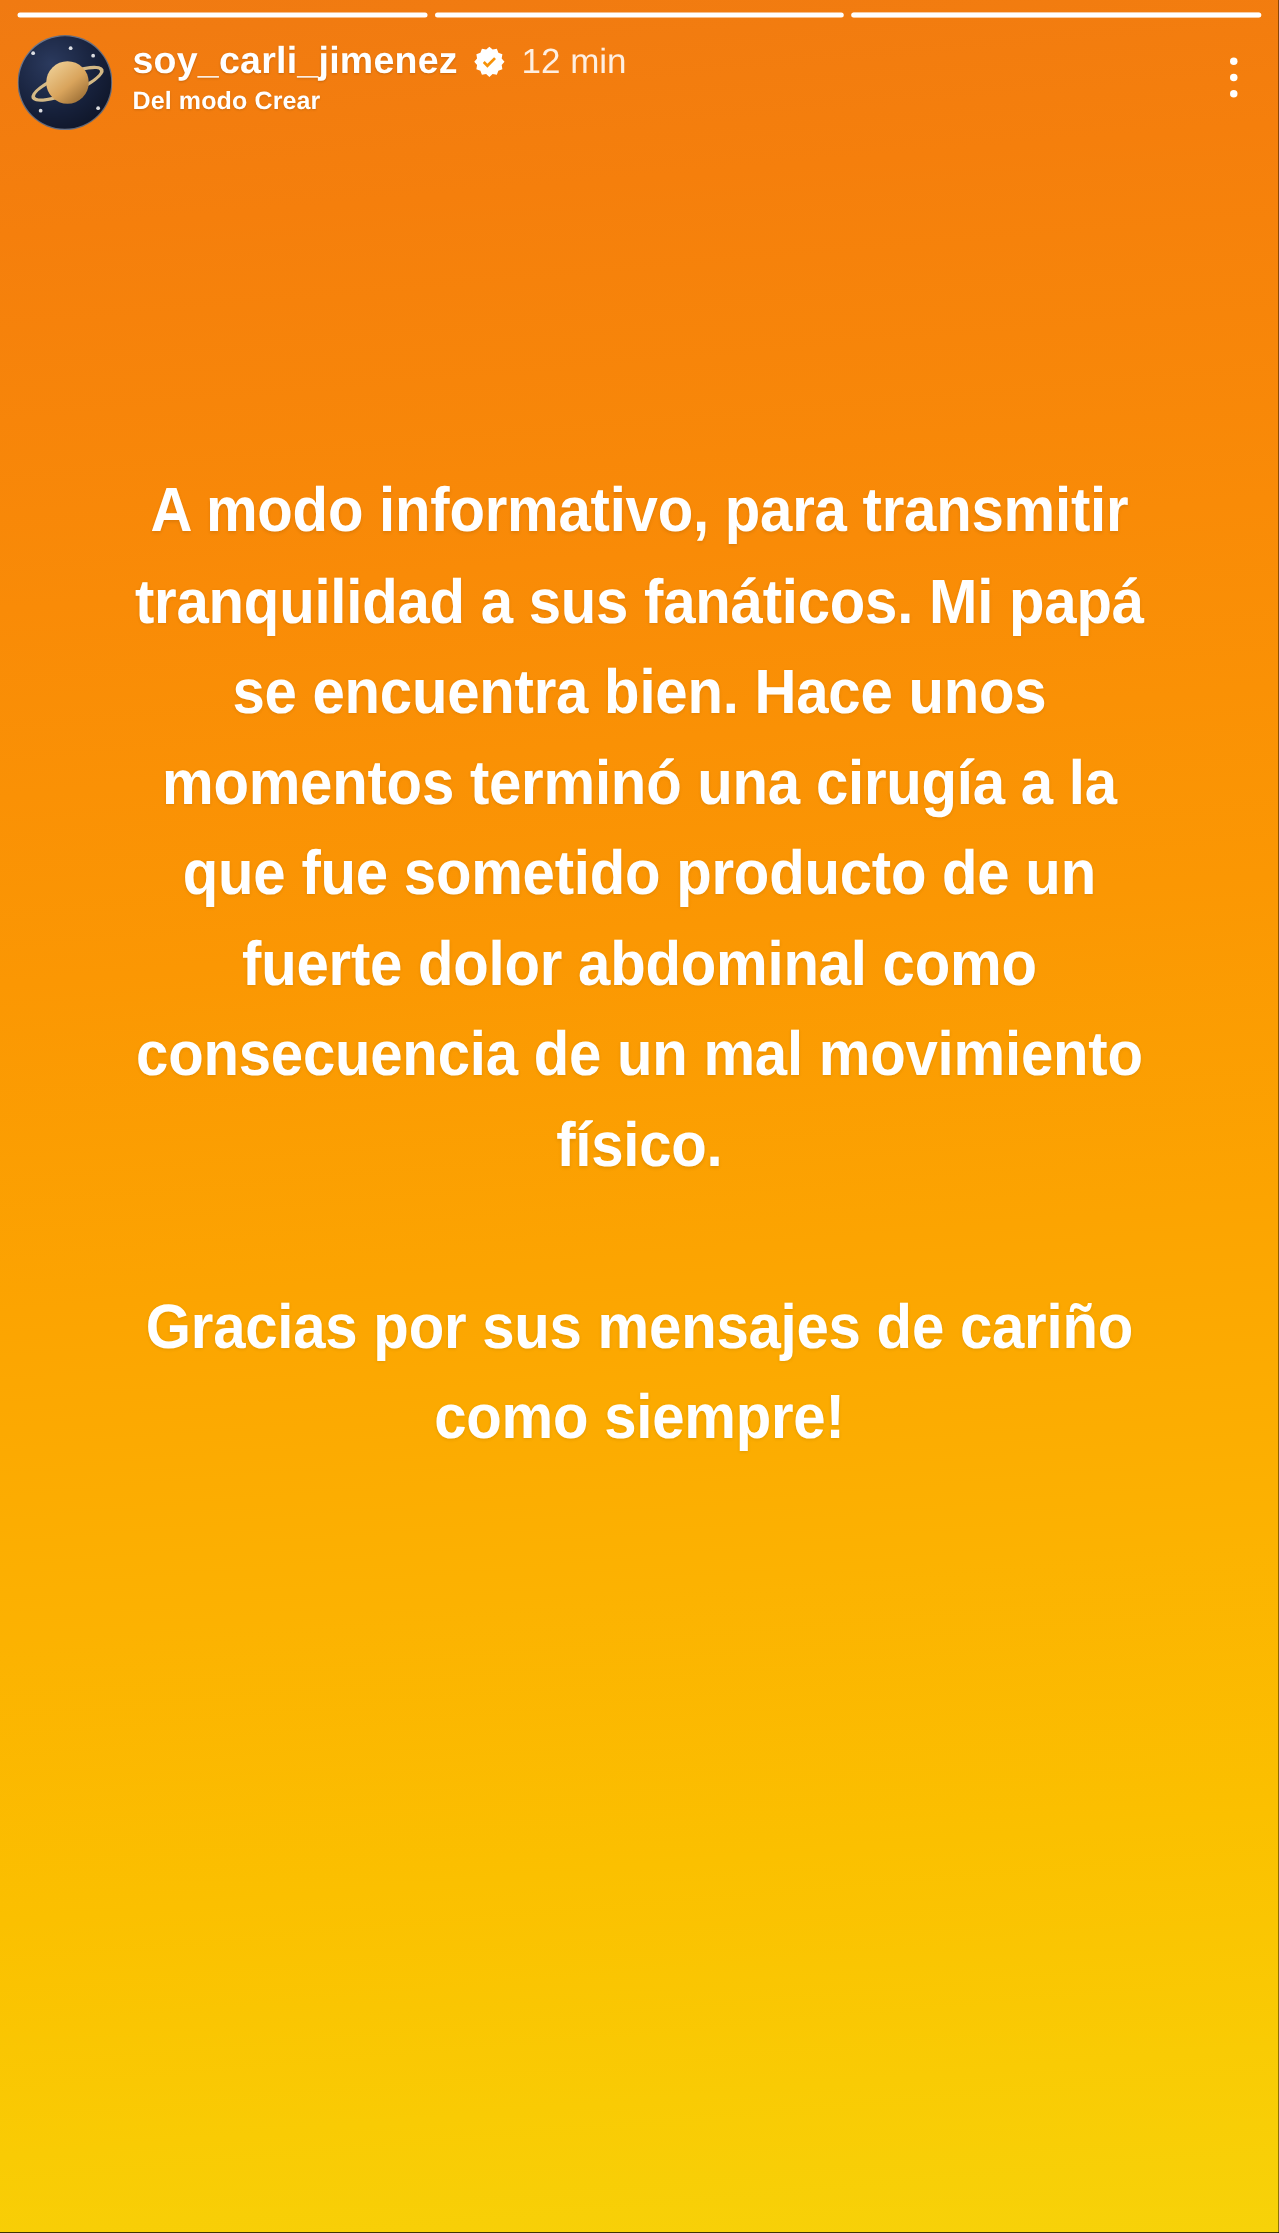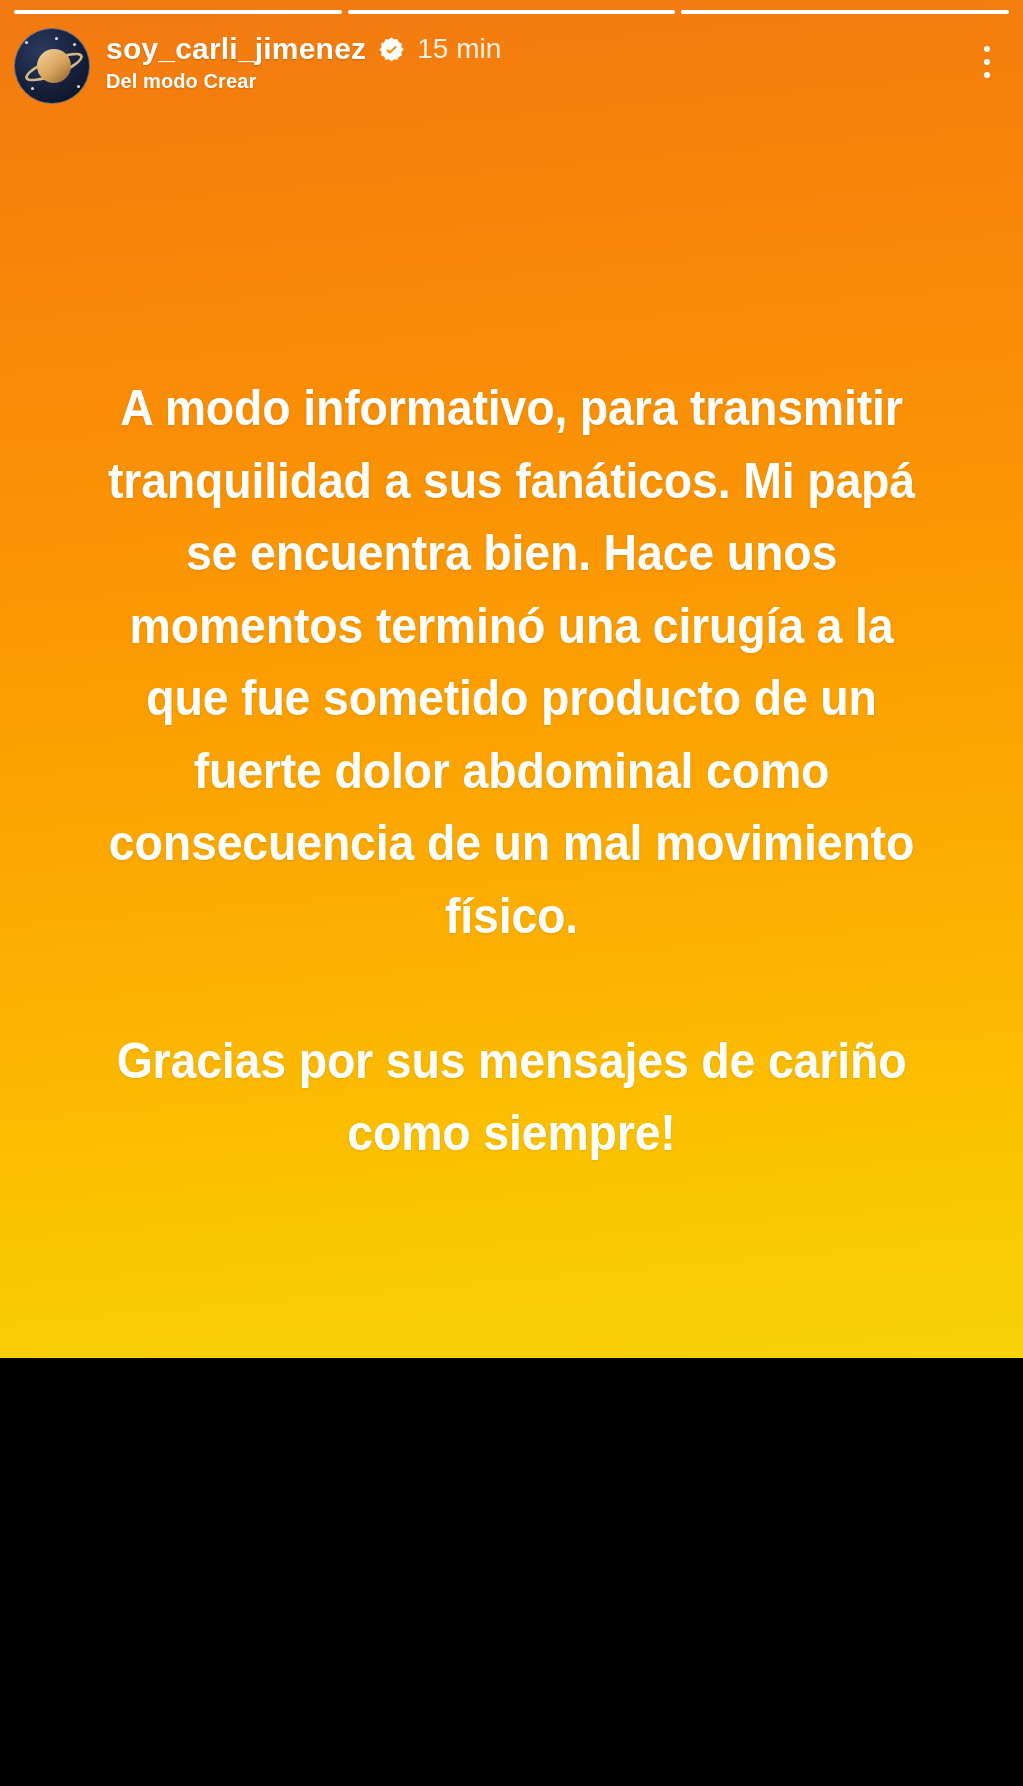--- a/index.html
+++ b/index.html
@@ -8,21 +8,21 @@
     width: 1023px;
     height: 1786px;
     overflow: hidden;
     background: #000;
     font-family: "Liberation Sans", sans-serif;
   }
 
   .story {
     position: relative;
     width: 1023px;
-    height: 1358px;
+    height: 1786px;
     background: linear-gradient(175deg,
         #f07a12 0%,
         #f57f0c 10%,
         #f98b07 26%,
         #fb9703 42%,
         #fca401 56%,
         #fcb201 70%,
         #fbc000 82%,
         #f9cb04 92%,
         #f7d209 100%);
@@ -205,21 +205,21 @@
       <div class="star" style="left:40px; top:8px;"></div>
     </div>
 
     <div class="meta">
       <div class="meta-top">
         <span class="username">soy_carli_jimenez</span>
         <svg class="verified" viewBox="0 0 24 24" aria-hidden="true">
           <path fill="#ffffff" d="M12 1.2l2.3 2.0 3.0-.5 1.1 2.85 2.85 1.1-.5 3.0 2.0 2.3-2.0 2.3.5 3.0-2.85 1.1-1.1 2.85-3.0-.5-2.3 2.0-2.3-2.0-3.0.5-1.1-2.85-2.85-1.1.5-3.0-2.0-2.3 2.0-2.3-.5-3.0 2.85-1.1 1.1-2.85 3.0.5z"></path>
           <path fill="#f79208" d="M10.6 16.1l-3.3-3.3 1.35-1.35 1.95 1.95 4.75-4.75 1.35 1.35z"></path>
         </svg>
-        <span class="timestamp">15 min</span>
+        <span class="timestamp">12 min</span>
       </div>
       <div class="mode-label">Del modo Crear</div>
     </div>
 
     <div class="more-btn">
       <span></span>
         <span></span>
         <span></span>
     </div>
   </div>

